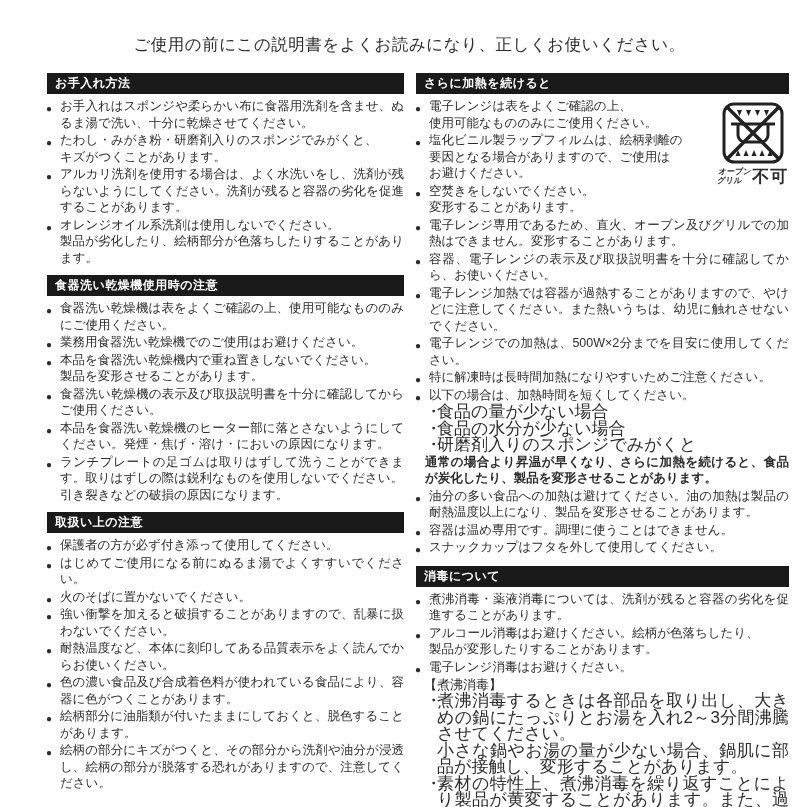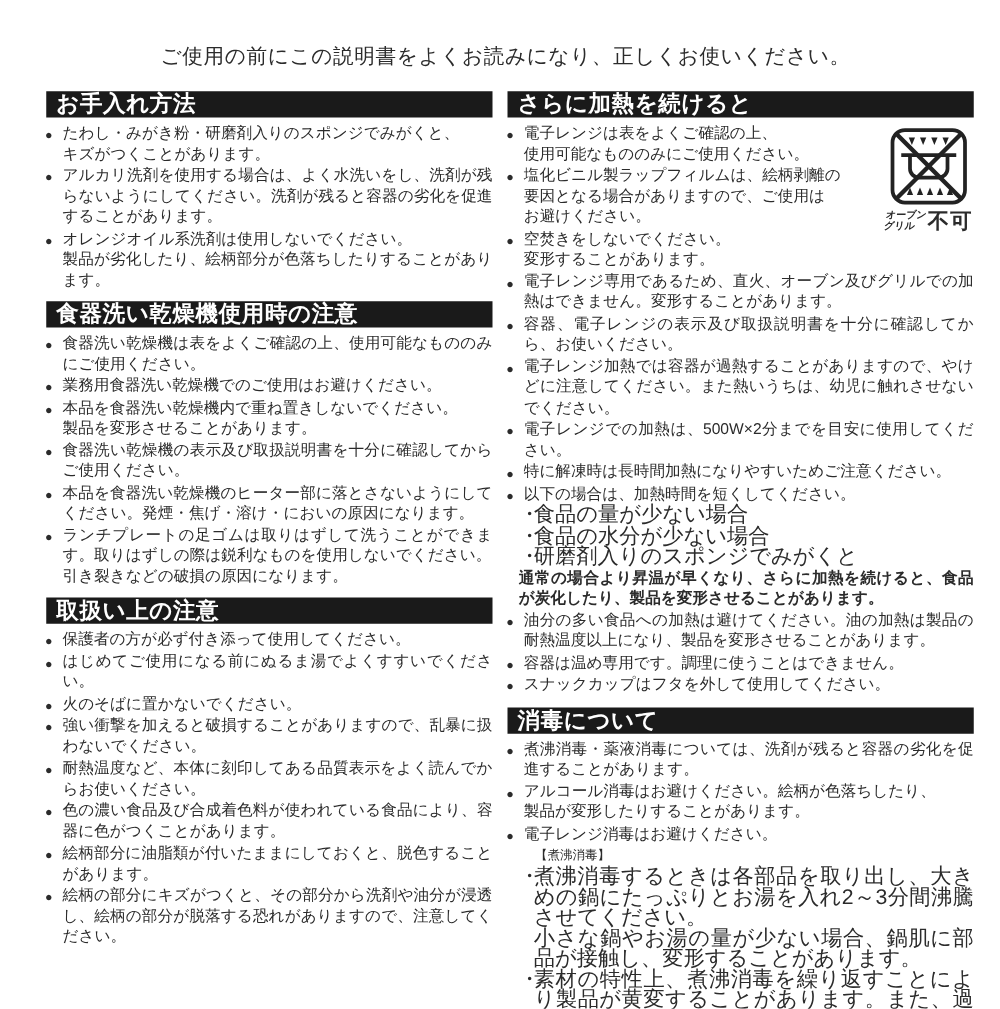--- a/index.html
+++ b/index.html
@@ -5,33 +5,33 @@
   :root{
     --bar-bg:#1a1a1a; --bar-fg:#ffffff; --ink:#2b2b2b; --bg:#ffffff;
   }
   *{box-sizing:border-box; margin:0; padding:0;}
   html,body{background:var(--bg);}
   body{
     width:800px; height:807px; overflow:hidden;
     font-family:"Liberation Sans", sans-serif;
     color:var(--ink);
   }
-  .page{width:800px; height:807px; padding:34px 28px 10px 37px;}
+  .page{width:800px; height:807px; padding:34px 28px 10px 47px;}
   .title{
     text-align:center; font-size:16.5px; letter-spacing:0.5px;
     margin-bottom:17px; white-space:nowrap;
   }
   .cols{display:flex; gap:12px;}
   .col{flex:0 0 auto;}
   .col.left{width:357px;}
   .col.right{width:373px;}
   section{margin-bottom:9px;}
   .bar{
     background:var(--bar-bg); color:var(--bar-fg);
-    font-weight:bold; font-size:18px; line-height:21px; height:21px;
+    font-weight:bold; font-size:12px; line-height:21px; height:21px;
     padding:0 0 0 8px; margin-bottom:4px; letter-spacing:0.5px;
   }
   .item{
     position:relative; padding-left:13px; font-size:12.5px;
     line-height:16.5px; margin-bottom:1px; white-space:pre-line;
     text-align:justify;
   }
   .item::before{
     content:"●"; position:absolute; left:-1px; top:3px; font-size:10px;
   }
@@ -39,21 +39,21 @@
     position:relative; margin-left:9px; padding-left:12px;
     font-size:17px; line-height:16.5px; white-space:pre-line;
     text-align:justify;
   }
   .case::before{content:"・"; position:absolute; left:0; top:0;}
   .note{
     margin-left:9px; font-size:12.5px; line-height:16.5px;
     white-space:pre-line; text-align:justify; margin-bottom:1px;font-weight:bold;
   }
   .glabel{
-    margin-left:22px; font-size:10px; line-height:17px; white-space:pre-line;
+    margin-left:8px; font-size:13px; line-height:17px; white-space:pre-line;
   }
   
   .mw-icon{float:right; width:72px; margin:4px 0 4px 9px; text-align:center;}
   .mw-icon svg{display:block; margin:0 auto;}
   .mw-label{
     display:flex; justify-content:center; align-items:center;
     gap:2px; margin-top:1px;
   }
   .mw-label .two{
     font-size:8px; line-height:8.5px; font-weight:bold;
@@ -68,20 +68,21 @@
 <div class="page">
 
   <div class="title">ご使用の前にこの説明書をよくお読みになり、正しくお使いください。</div>
 
   <div class="cols">
 
     <div class="col left">
 
       <section>
         <div class="bar">お手入れ方法</div>
+        <div class="item">お手入れはスポンジや柔らかい布に食器用洗剤を含ませ、ぬるま湯で洗い、十分に乾燥させてください。</div>
         <div class="item">たわし・みがき粉・研磨剤入りのスポンジでみがくと、
 キズがつくことがあります。</div>
         <div class="item">アルカリ洗剤を使用する場合は、よく水洗いをし、洗剤が残らないようにしてください。洗剤が残ると容器の劣化を促進することがあります。</div>
         <div class="item">オレンジオイル系洗剤は使用しないでください。
 製品が劣化したり、絵柄部分が色落ちしたりすることがあります。</div>
       </section>
 
       <section>
         <div class="bar">食器洗い乾燥機使用時の注意</div>
         <div class="item">食器洗い乾燥機は表をよくご確認の上、使用可能なもののみにご使用ください。</div>

